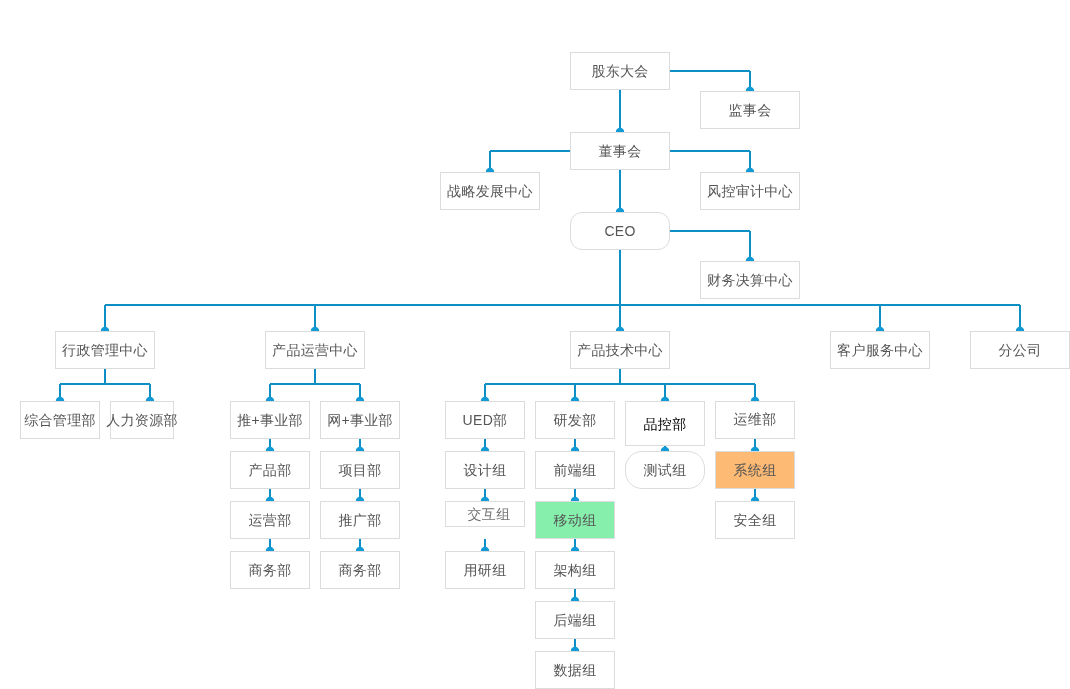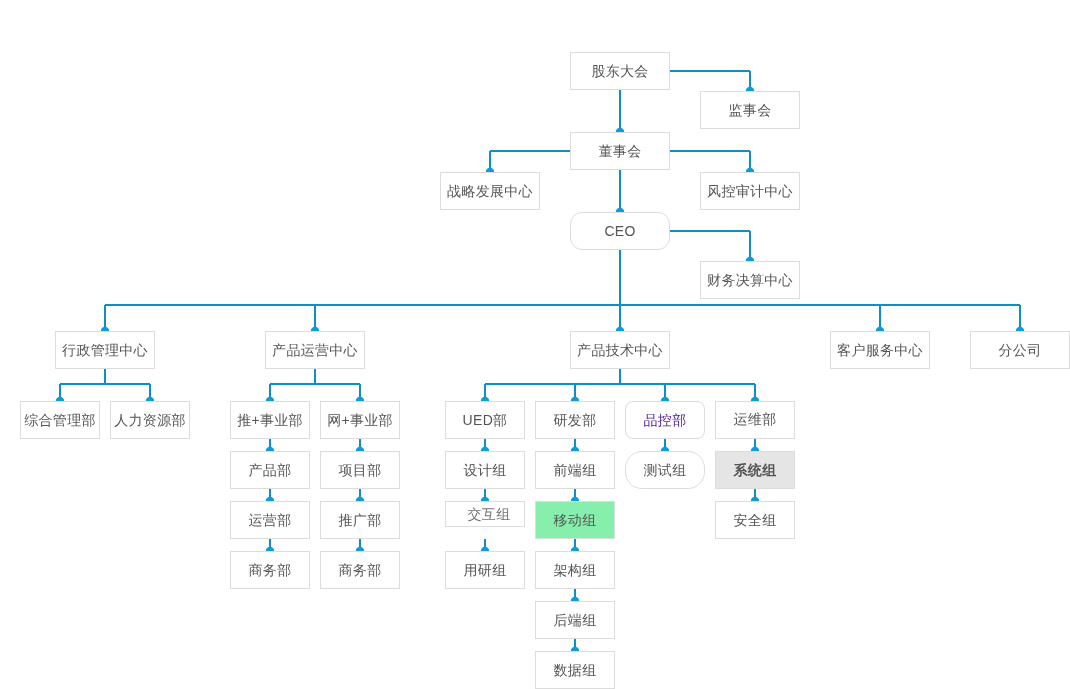--- a/index.html
+++ b/index.html
@@ -165,21 +165,21 @@
       </div>
       <div class="node" style="left: 830px; top: 331px; width: 100px; height: 38px; border-color: rgb(220, 220, 220); background: rgb(255, 255, 255); color: rgb(85, 85, 85);">
         <span class="node-label">客户服务中心</span>
       </div>
       <div class="node" style="left: 970px; top: 331px; width: 100px; height: 38px; border-color: rgb(220, 220, 220); background: rgb(255, 255, 255); color: rgb(85, 85, 85);">
         <span class="node-label">分公司</span>
       </div>
       <div class="node" style="left: 20px; top: 401px; width: 80px; height: 38px; border-color: rgb(220, 220, 220); background: rgb(255, 255, 255); color: rgb(85, 85, 85);">
         <span class="node-label">综合管理部</span>
       </div>
-      <div class="node" style="left: 110px; top: 401px; width: 80px; height: 38px; border-color: rgb(220, 220, 220); background: rgb(255, 255, 255); color: rgb(85, 85, 85);">
+      <div class="node" style="left: 110px; top: 401px; width: 64px; height: 38px; border-color: rgb(220, 220, 220); background: rgb(255, 255, 255); color: rgb(85, 85, 85);">
         <span class="node-label">人力资源部</span>
       </div>
       <div class="node" style="left: 230px; top: 401px; width: 80px; height: 38px; border-color: rgb(220, 220, 220); background: rgb(255, 255, 255); color: rgb(85, 85, 85);">
         <span class="node-label">推+事业部</span>
       </div>
       <div class="node" style="left: 320px; top: 401px; width: 80px; height: 38px; border-color: rgb(220, 220, 220); background: rgb(255, 255, 255); color: rgb(85, 85, 85);">
         <span class="node-label">网+事业部</span>
       </div>
       <div class="node" style="left: 230px; top: 451px; width: 80px; height: 38px; border-color: rgb(220, 220, 220); background: rgb(255, 255, 255); color: rgb(85, 85, 85);">
         <span class="node-label">产品部</span>
@@ -198,36 +198,36 @@
       </div>
       <div class="node" style="left: 320px; top: 551px; width: 80px; height: 38px; border-color: rgb(220, 220, 220); background: rgb(255, 255, 255); color: rgb(85, 85, 85);">
         <span class="node-label">商务部</span>
       </div>
       <div class="node" style="left: 445px; top: 401px; width: 80px; height: 38px; border-color: rgb(220, 220, 220); background: rgb(255, 255, 255); color: rgb(85, 85, 85);">
         <span class="node-label">UED部</span>
       </div>
       <div class="node" style="left: 535px; top: 401px; width: 80px; height: 38px; border-color: rgb(220, 220, 220); background: rgb(255, 255, 255); color: rgb(85, 85, 85);">
         <span class="node-label">研发部</span>
       </div>
-      <div class="node" style="left: 625px; top: 401px; width: 80px; height: 38px; border-color: rgb(220, 220, 220); background: rgb(255, 255, 255); color: #4c1d95; border-radius: 8px;">
+      <div class="node" style="left: 625px; top: 401px; width: 80px; height: 45px; border-color: rgb(220, 220, 220); background: rgb(255, 255, 255); color: #000000;">
         <span class="node-label">品控部</span>
       </div>
       <div class="node" style="left: 715px; top: 401px; width: 80px; height: 38px; border-color: rgb(220, 220, 220); background: rgb(255, 255, 255); color: rgb(85, 85, 85); font-family: Liberation Mono, monospace;">
         <span class="node-label">运维部</span>
       </div>
       <div class="node" style="left: 445px; top: 451px; width: 80px; height: 38px; border-color: rgb(220, 220, 220); background: rgb(255, 255, 255); color: rgb(85, 85, 85);">
         <span class="node-label">设计组</span>
       </div>
       <div class="node" style="left: 535px; top: 451px; width: 80px; height: 38px; border-color: rgb(220, 220, 220); background: rgb(255, 255, 255); color: rgb(85, 85, 85);">
         <span class="node-label">前端组</span>
       </div>
       <div class="node" style="left: 625px; top: 451px; width: 80px; height: 38px; border-color: rgb(220, 220, 220); background: rgb(255, 255, 255); color: rgb(85, 85, 85); border-radius: 17px;">
         <span class="node-label">测试组</span>
       </div>
-      <div class="node" style="left: 715px; top: 451px; width: 80px; height: 38px; border-color: rgb(220, 220, 220); background: #e5e5e5; color: rgb(85, 85, 85); font-weight: bold;">
+      <div class="node" style="left: 715px; top: 451px; width: 80px; height: 38px; border-color: rgb(220, 220, 220); background: #fdba74; color: rgb(85, 85, 85);">
         <span class="node-label">系统组</span>
       </div>
       <div class="node" style="left: 445px; top: 501px; width: 80px; height: 26px; border-color: rgb(220, 220, 220); background: rgb(255, 255, 255); color: #737373; padding-left: 8px;">
         <span class="node-label">交互组</span>
       </div>
       <div class="node" style="left: 535px; top: 501px; width: 80px; height: 38px; border-color: rgb(220, 220, 220); background: #86efac; color: rgb(85, 85, 85);">
         <span class="node-label">移动组</span>
       </div>
       <div class="node" style="left: 715px; top: 501px; width: 80px; height: 38px; border-color: rgb(220, 220, 220); background: rgb(255, 255, 255); color: rgb(85, 85, 85);">
         <span class="node-label">安全组</span>

